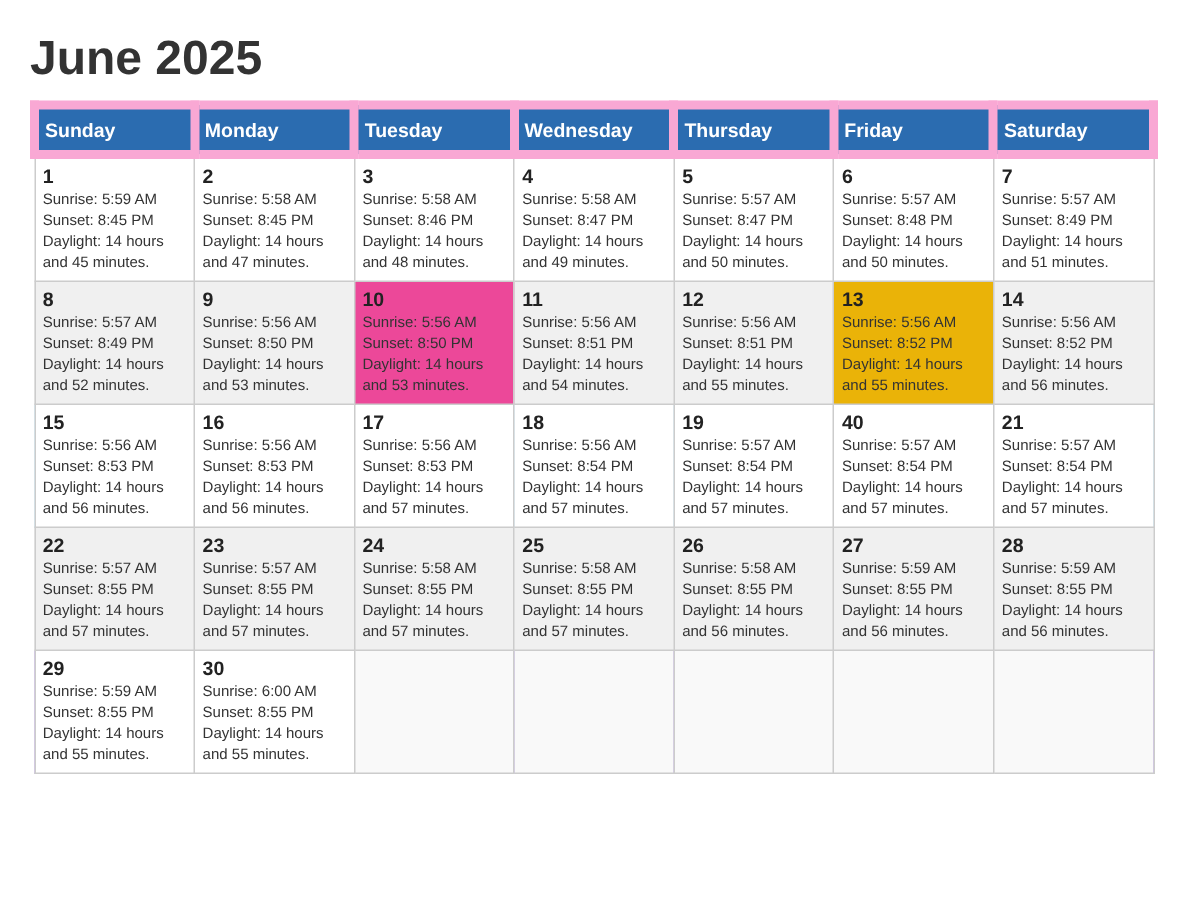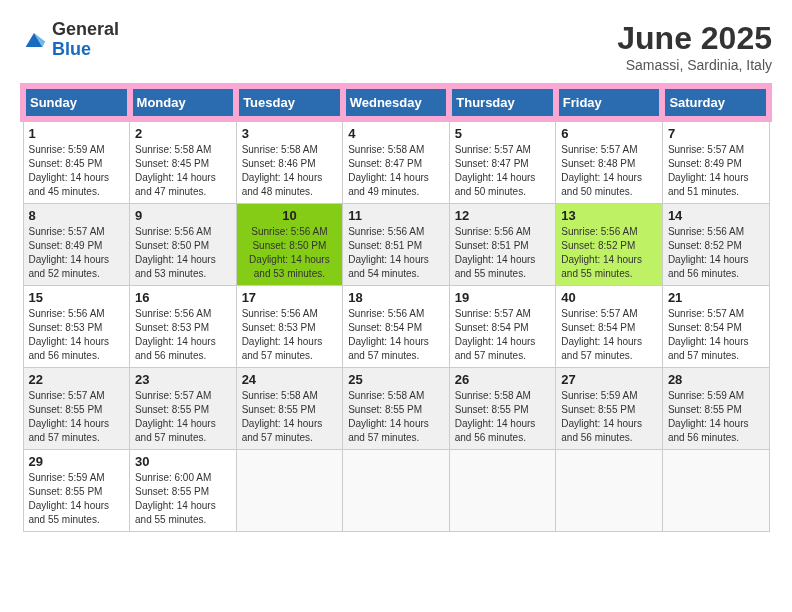--- a/index.html
+++ b/index.html
@@ -91,33 +91,22 @@
       color: #333;
     }
     .empty-cell {
       background: #f9f9f9 !important;
     }
   </style>
 </head>
 <body>
 
 <div class="header">
-  <div class="logo">
-    <svg class="logo-icon" viewBox="0 0 40 40">
-      <polygon points="8,30 20,10 32,30" fill="#1a6bbf"></polygon>
-      <polygon points="20,10 32,30 36,22" fill="#2d9cdb" opacity="0.7"></polygon>
-    </svg>
-    <div class="logo-text">
-      <span class="logo-general">General</span>
-      <span class="logo-blue">Blue</span>
-    </div>
-  </div>
   <div class="title-block">
     <div class="calendar-title">June 2025</div>
-    <div class="calendar-subtitle">Samassi, Sardinia, Italy</div>
   </div>
 </div>
 
 <table class="calendar-table">
   <thead>
     <tr>
     <th>Sunday</th>
         <th>Monday</th>
         <th>Tuesday</th>
         <th>Wednesday</th>
@@ -177,39 +166,39 @@
         <div class="day-info">
           Sunrise: 5:57 AM<br>Sunset: 8:49 PM<br>Daylight: 14 hours and 52 minutes.
         </div>
       </td>
         <td style="background: rgb(240, 240, 240);">
         <span class="day-number">9</span>
         <div class="day-info">
           Sunrise: 5:56 AM<br>Sunset: 8:50 PM<br>Daylight: 14 hours and 53 minutes.
         </div>
       </td>
-        <td style="background: #84cc16; text-align: center;">
+        <td style="background: #ec4899;">
         <span class="day-number">10</span>
         <div class="day-info">
           Sunrise: 5:56 AM<br>Sunset: 8:50 PM<br>Daylight: 14 hours and 53 minutes.
         </div>
       </td>
         <td style="background: rgb(240, 240, 240);">
         <span class="day-number">11</span>
         <div class="day-info">
           Sunrise: 5:56 AM<br>Sunset: 8:51 PM<br>Daylight: 14 hours and 54 minutes.
         </div>
       </td>
         <td style="background: rgb(240, 240, 240);">
         <span class="day-number">12</span>
         <div class="day-info">
           Sunrise: 5:56 AM<br>Sunset: 8:51 PM<br>Daylight: 14 hours and 55 minutes.
         </div>
       </td>
-        <td style="background: #bef264;">
+        <td style="background: #eab308;">
         <span class="day-number">13</span>
         <div class="day-info">
           Sunrise: 5:56 AM<br>Sunset: 8:52 PM<br>Daylight: 14 hours and 55 minutes.
         </div>
       </td>
         <td style="background: rgb(240, 240, 240);">
         <span class="day-number">14</span>
         <div class="day-info">
           Sunrise: 5:56 AM<br>Sunset: 8:52 PM<br>Daylight: 14 hours and 56 minutes.
         </div>

